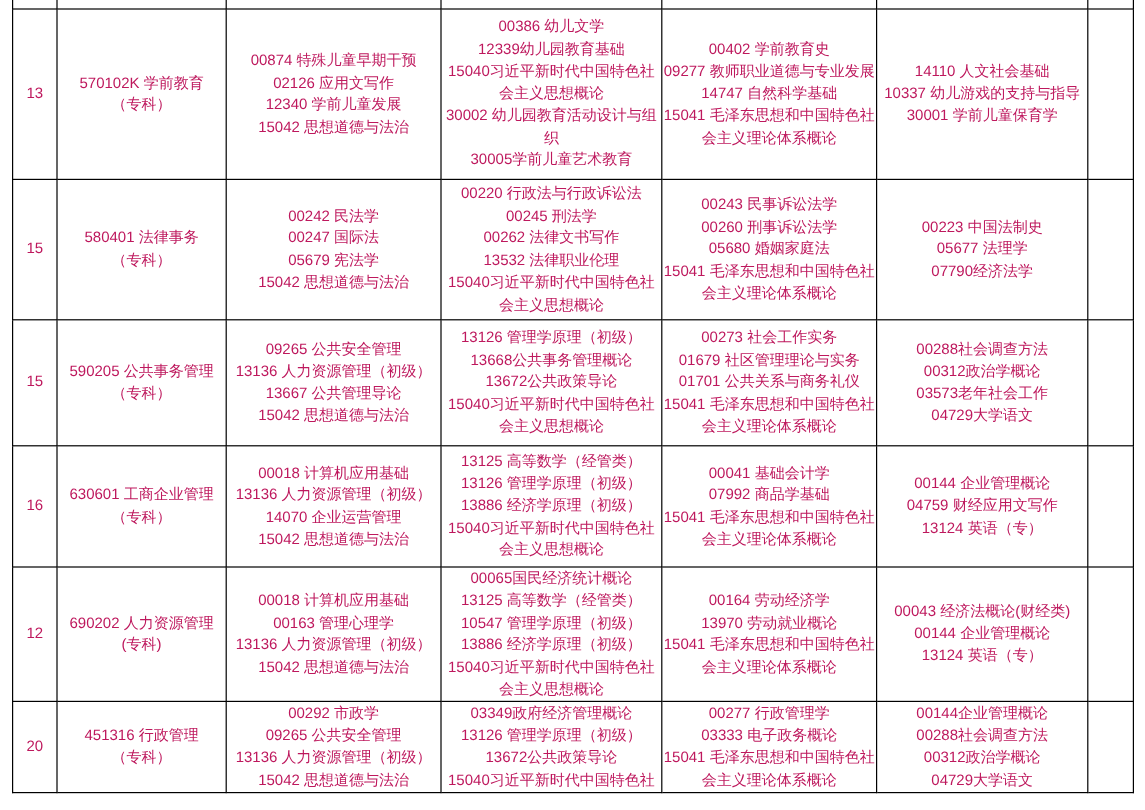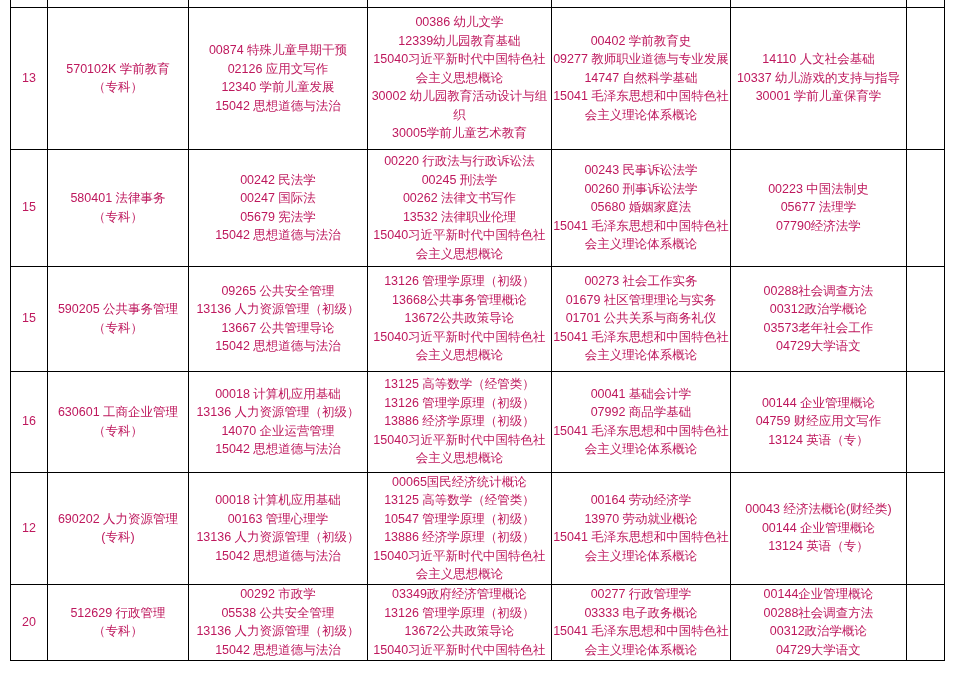--- a/index.html
+++ b/index.html
@@ -173,24 +173,24 @@
 13970 劳动就业概论
 15041 毛泽东思想和中国特色社会主义理论体系概论</td>
       <td>00043 经济法概论(财经类)
 00144 企业管理概论
 13124 英语（专）</td>
       <td></td>
     </tr>
 
     <tr class="r18">
       <td>20</td>
-      <td>512629 行政管理
+      <td>451316 行政管理
 （专科）</td>
       <td>00292 市政学
-05538 公共安全管理
+09265 公共安全管理
 13136 人力资源管理（初级）
 15042 思想道德与法治</td>
       <td>03349政府经济管理概论
 13126 管理学原理（初级）
 13672公共政策导论
 15040习近平新时代中国特色社</td>
       <td>00277 行政管理学
 03333 电子政务概论
 15041 毛泽东思想和中国特色社会主义理论体系概论</td>
       <td>00144企业管理概论

